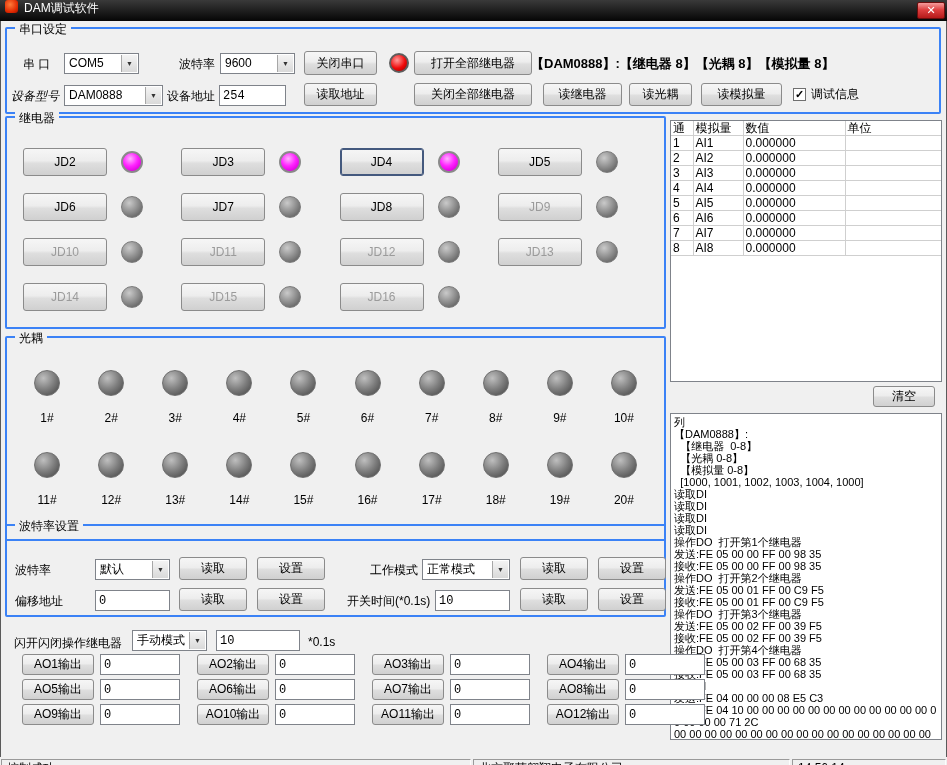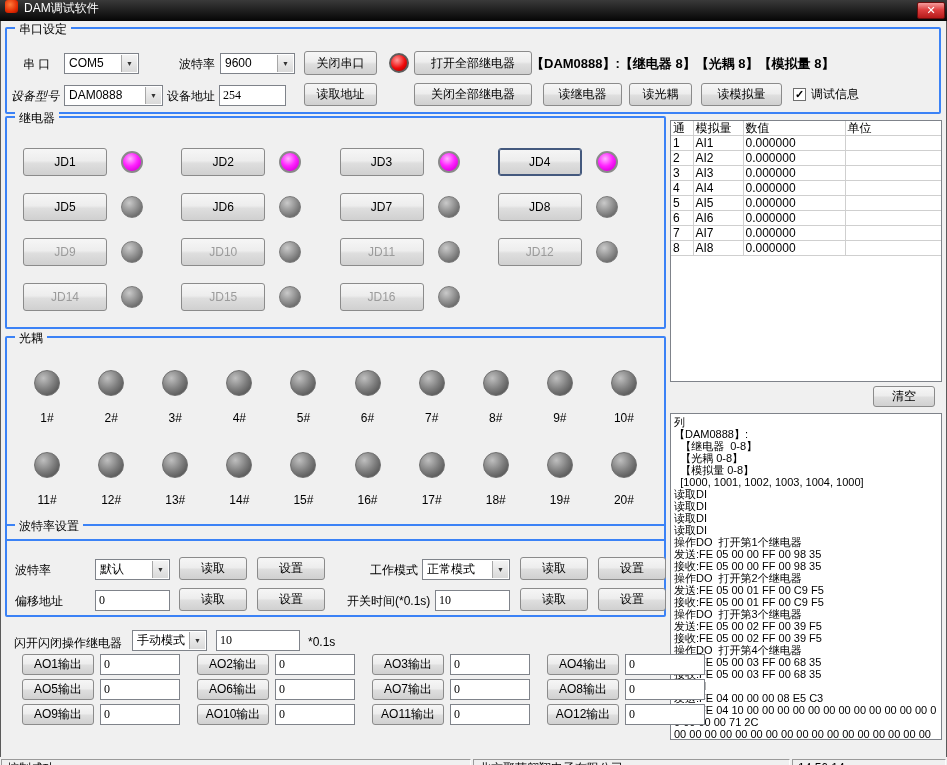--- a/index.html
+++ b/index.html
@@ -24,21 +24,21 @@
   .win-btn { position:absolute; background:linear-gradient(#f6f6f6,#ededed 45%,#dedede 55%,#d0d0d0);
     border:1px solid #8b8b8b; border-radius:3px; font-family:inherit; font-size:12px; color:#000; cursor:pointer; }
   .win-btn.disabled { color:#9b9b9b; }
   .win-btn.focused { border:1px solid #44597e; box-shadow:inset 0 0 0 1px #44597e; }
   .combo { position:absolute; background:#fff; border:1px solid #7f838a; height:21px;
     line-height:19px; padding-left:4px; font-size:12px; cursor:default; }
   .combo .arrow { position:absolute; right:1px; top:1px; bottom:1px; width:16px;
     background:linear-gradient(#f4f4f4,#d9d9d9); border-left:1px solid #a7a7a7;
     font-size:7px; color:#333; text-align:center; line-height:17px; }
   .textbox { position:absolute; background:#fff; border:1px solid #7f838a; height:21px;
-    padding:9px 3px; font-family:Liberation Serif, serif; font-size:12px; }
+    padding:9px 3px; font-family:Liberation Mono, monospace; font-size:12px; }
   .lbl { position:absolute; font-size:12px; white-space:nowrap; }
   
   .led { border-radius:50%; }
   .led-red { position:absolute; width:20px; height:20px; border:2px solid #5e5e5e;
     background:radial-gradient(circle at 38% 32%, #ff9a9a, #f00a0a 55%, #9c0000 95%); }
   .relay-led { width:22px; height:22px; margin-left:14px; border:1px solid #7c7c7c;
     background:radial-gradient(circle at 36% 30%, #cacaca, #8d8d8d 50%, #555 95%); }
   .relay-led.on { border:2px solid #8a8a8a;
     background:radial-gradient(circle at 40% 32%, #ffb2ff, #ff24ff 45%, #e000e0 78%, #ad00ad); }
   .opto-led { width:26px; height:26px; border:1px solid #6f6f6f;
@@ -134,24 +134,20 @@
         <span>✓</span>
       </span>
     <span>调试信息</span>
   </div>
 </div>
 
 <div class="groupbox" style="left:5px;top:116px;width:661px;height:213px;">
   <span class="gtitle">继电器</span>
   <div class="relay-grid">
     <div class="relay-cell">
-      <button class="win-btn relay-btn">JD1</button>
-      <span class="led relay-led on"></span>
-    </div>
-    <div class="relay-cell">
       <button class="win-btn relay-btn">JD2</button>
       <span class="led relay-led on"></span>
     </div>
     <div class="relay-cell">
       <button class="win-btn relay-btn">JD3</button>
       <span class="led relay-led on"></span>
     </div>
     <div class="relay-cell">
       <button class="win-btn relay-btn focused">JD4</button>
       <span class="led relay-led on"></span>
@@ -179,20 +175,24 @@
     <div class="relay-cell">
       <button class="win-btn relay-btn disabled">JD10</button>
       <span class="led relay-led"></span>
     </div>
     <div class="relay-cell">
       <button class="win-btn relay-btn disabled">JD11</button>
       <span class="led relay-led"></span>
     </div>
     <div class="relay-cell">
       <button class="win-btn relay-btn disabled">JD12</button>
+      <span class="led relay-led"></span>
+    </div>
+    <div class="relay-cell">
+      <button class="win-btn relay-btn disabled">JD13</button>
       <span class="led relay-led"></span>
     </div>
     <div class="relay-cell">
       <button class="win-btn relay-btn disabled">JD14</button>
       <span class="led relay-led"></span>
     </div>
     <div class="relay-cell">
       <button class="win-btn relay-btn disabled">JD15</button>
       <span class="led relay-led"></span>
     </div>

